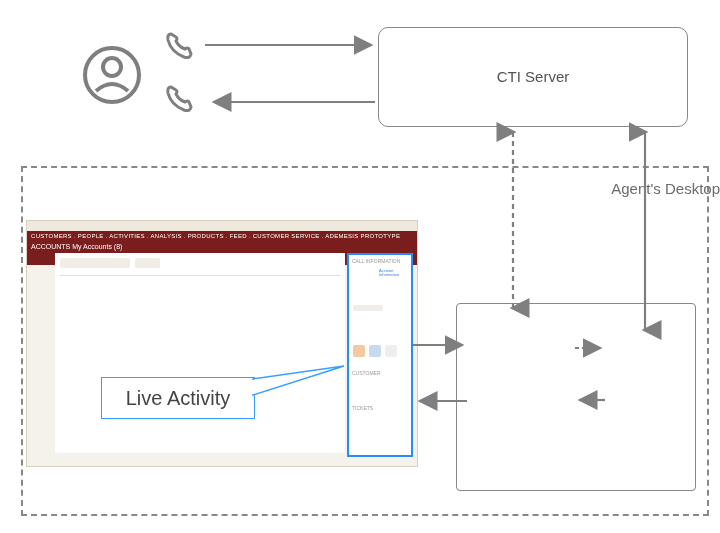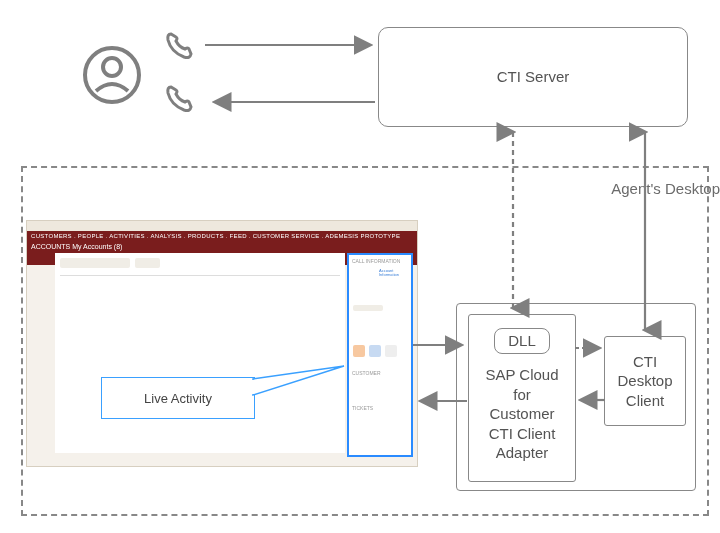--- a/index.html
+++ b/index.html
@@ -3,21 +3,21 @@
 <meta charset="utf-8">
 <style>
   html,body{margin:0;padding:0;width:720px;height:533px;background:#fff;font-family:Arial,Helvetica,sans-serif;overflow:hidden}
   .canvas{position:relative;width:720px;height:522px}
   .box{position:absolute;border:1px solid #888;border-radius:10px;background:#fff;display:flex;align-items:center;justify-content:center;text-align:center;color:#535353;font-size:15px;line-height:1.3}
   .plain-box{position:absolute;border:1px solid #888;background:#fff;display:flex;align-items:center;justify-content:center;text-align:center;color:#535353;font-size:15px;line-height:1.3}
   .dll{position:absolute;border:1px solid #888;border-radius:8px;background:#fff;display:flex;align-items:center;justify-content:center;color:#535353;font-size:15px}
   .agent-desktop{position:absolute;border:2px dashed #888}
   .desktop-title{position:absolute;left:0;right:0;text-align:right;color:#6b6b6b;font-size:15px}
   .desktop-sub{position:absolute;left:0;right:0;text-align:center;color:#6b6b6b;font-size:13px}
-  .callout{position:absolute;border:1.5px solid #3aa0ff;background:#fff;display:flex;align-items:center;justify-content:center;color:#444;font-size:13px}
+  .callout{position:absolute;border:1.5px solid #3aa0ff;background:#fff;display:flex;align-items:center;justify-content:center;color:#444;font-size:20px}
   .inner-container{position:absolute;border:1px solid #888;border-radius:4px}
   svg{position:absolute;overflow:visible}
   .screenshot{position:absolute;border:1px solid #d7cfc0;background:linear-gradient(180deg,#7a1d1d 0 18%,#f5f1eb 18% 100%)}
   .screenshot .topbar{position:absolute;left:0;right:0;top:0;height:10px;background:#eee8dd}
   .screenshot .nav{position:absolute;left:4px;top:12px;color:#fff;font-size:6px;letter-spacing:.3px;white-space:nowrap}
   .screenshot .sheet{position:absolute;background:#fff}
   .screenshot .sidepanel{position:absolute;border:2px solid #2a8bff;background:#fff}
   .screenshot .txt{position:absolute;color:#9a9a9a;font-size:6px}
   .screenshot .chip{position:absolute;background:#f0ede6;border-radius:2px}
 </style>
@@ -81,36 +81,21 @@
       <div class="chip" style="left:4px;top:90px;width:12px;height:12px;background:#f7c8a0"></div>
       <div class="chip" style="left:20px;top:90px;width:12px;height:12px;background:#c7daf2"></div>
       <div class="chip" style="left:36px;top:90px;width:12px;height:12px;background:#eee"></div>
       <div class="txt" style="left:3px;top:115px;font-size:5px">CUSTOMER</div>
       <div class="txt" style="left:3px;top:150px;font-size:5px">TICKETS</div>
     </div>
   </div>
 
   <div class="inner-container" style="left:456px;top:303px;width:238px;height:186px"></div>
 
-  <div class="plain-box" style="left:468px;top:314px;width:106px;height:166px;flex-direction:column;border-radius:3px">
-    <div class="dll" style="position:relative;left:auto;top:auto;margin-top:-114px;width:54px;height:24px">
-      <span>DLL</span>
-    </div>
-    <div style="position:absolute;top:50px;left:0;right:0;white-space:pre-line;font-size:15px;color:#535353">SAP Cloud
-for
-Customer
-CTI Client
-Adapter</div>
-  </div>
 
-  <div class="plain-box" style="left:604px;top:336px;width:80px;height:88px;white-space:pre-line;border-radius:3px">
-    <span>CTI
-Desktop
-Client</span>
-  </div>
 
   <div class="callout" style="left:101px;top:377px;width:152px;height:40px">
     <span>Live Activity</span>
   </div>
   <svg style="left:252px;top:362px" width="100" height="40">
     <path d="M1 33 L1 17 L92 4 Z" fill="#fff" stroke="#3aa0ff" stroke-width="1.5"></path>
     <path d="M1 32 L1 18" fill="none" stroke="#fff" stroke-width="3"></path>
   </svg>
 
   <svg style="left:413px;top:336px" width="56" height="18">

